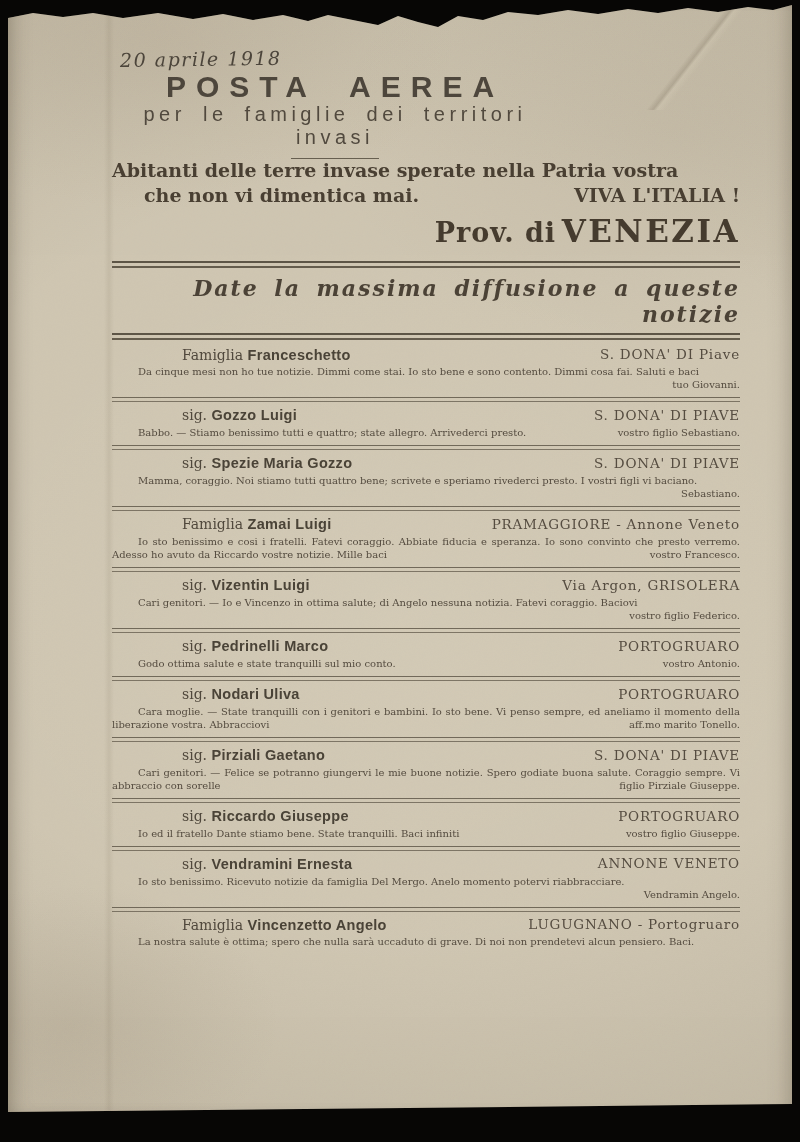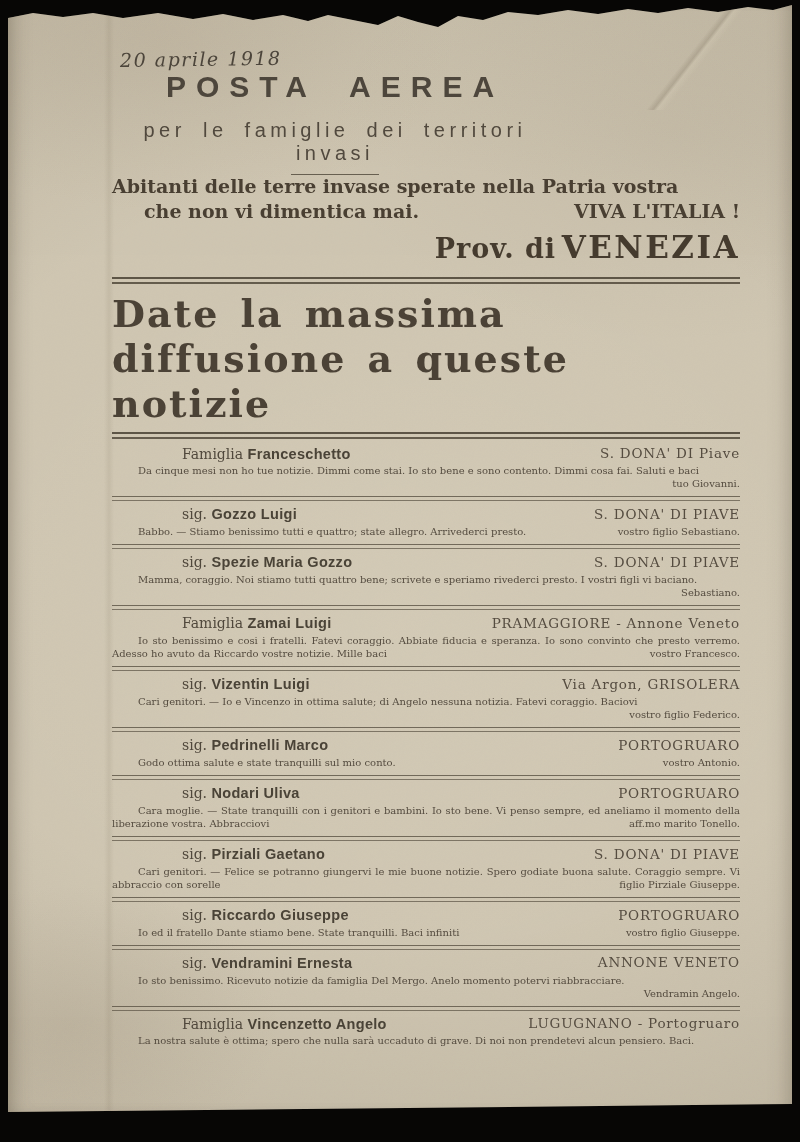--- a/index.html
+++ b/index.html
@@ -45,40 +45,40 @@
     text-align:left;padding-left:8px;margin-bottom:2px;
     font-style:italic;font-size:19px;letter-spacing:1.5px;color:#4c453b;
     transform:rotate(-0.8deg);
   }
   .main-title{
     font-family:"Liberation Sans", sans-serif;font-weight:bold;
     font-size:30px;letter-spacing:10px;word-spacing:16px;color:#4d463c;line-height:1.1;
   }
   .subtitle{
     font-family:"Liberation Sans", sans-serif;
-    font-size:20px;letter-spacing:4.5px;word-spacing:7px;color:#51493e;margin-top:16px;
+    font-size:20px;letter-spacing:4.5px;word-spacing:7px;color:#51493e;margin-top:0;
   }
   .subtitle-rule{width:88px;border:none;border-top:1.5px solid rgba(78,70,56,.8);margin:9px auto 0 auto;}
 
   .appeal{font-weight:bold;font-size:19px;line-height:1.25;color:#493f32;}
   .appeal-l2{display:flex;justify-content:space-between;padding-left:32px;margin-top:1px;}
   .province{
     text-align:right;margin-top:5px;color:#453b2e;font-weight:bold;white-space:nowrap;
   }
   .province .pfx{font-size:27px;letter-spacing:1px;}
   .province .pname{font-size:31px;letter-spacing:2.5px;}
 
   .thick-rule{
     height:3px;margin-top:12px;
     border-top:2px solid rgba(74,66,52,.85);
     border-bottom:2px solid rgba(74,66,52,.8);
   }
   .banner-title{
-    font-size:38px;font-weight:bold;
-    text-align:left;letter-spacing:2px;word-spacing:6px;
+    font-size:22px;font-weight:bold;font-style:italic;
+    text-align:right;letter-spacing:2px;word-spacing:6px;
     color:#4b4236;padding:7px 0 6px 0;
   }
 
   
   .messages{margin-top:2px;}
   .msg{padding:4px 0 2px 0;}
   .msg-sep{
     height:3px;margin-bottom:4px;
     border-top:1px solid rgba(82,74,60,.75);
     border-bottom:1px solid rgba(82,74,60,.65);

